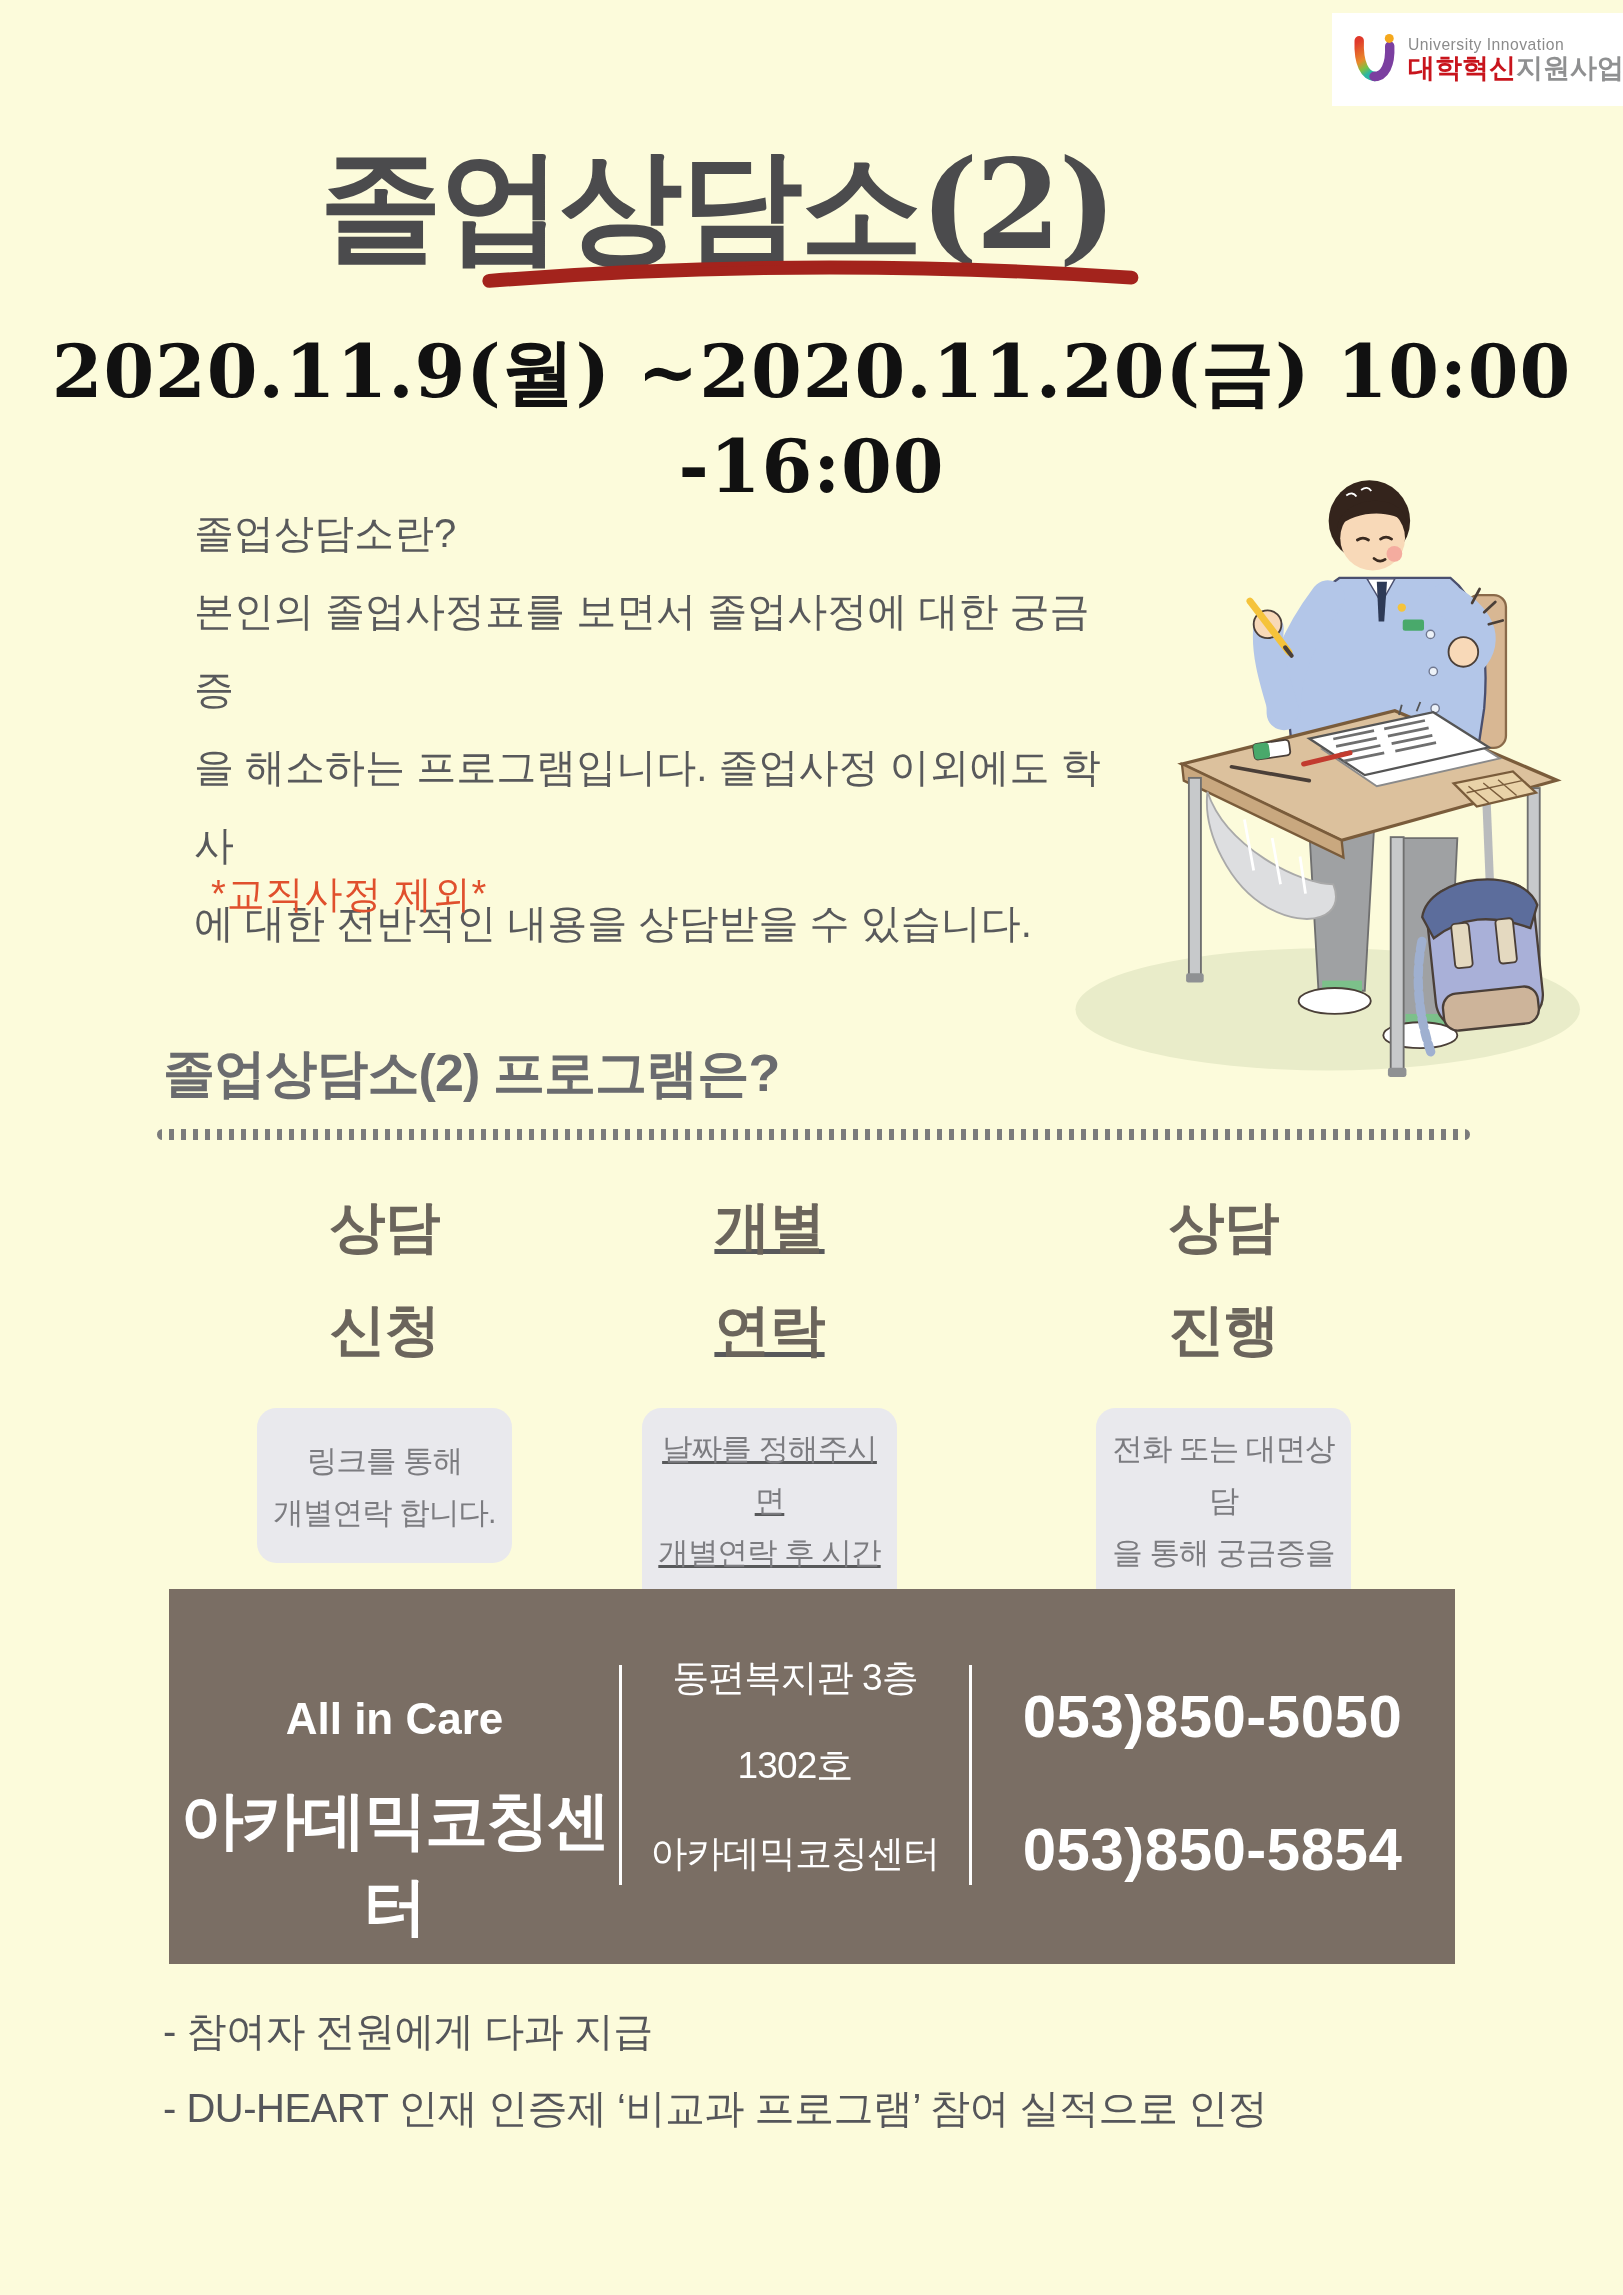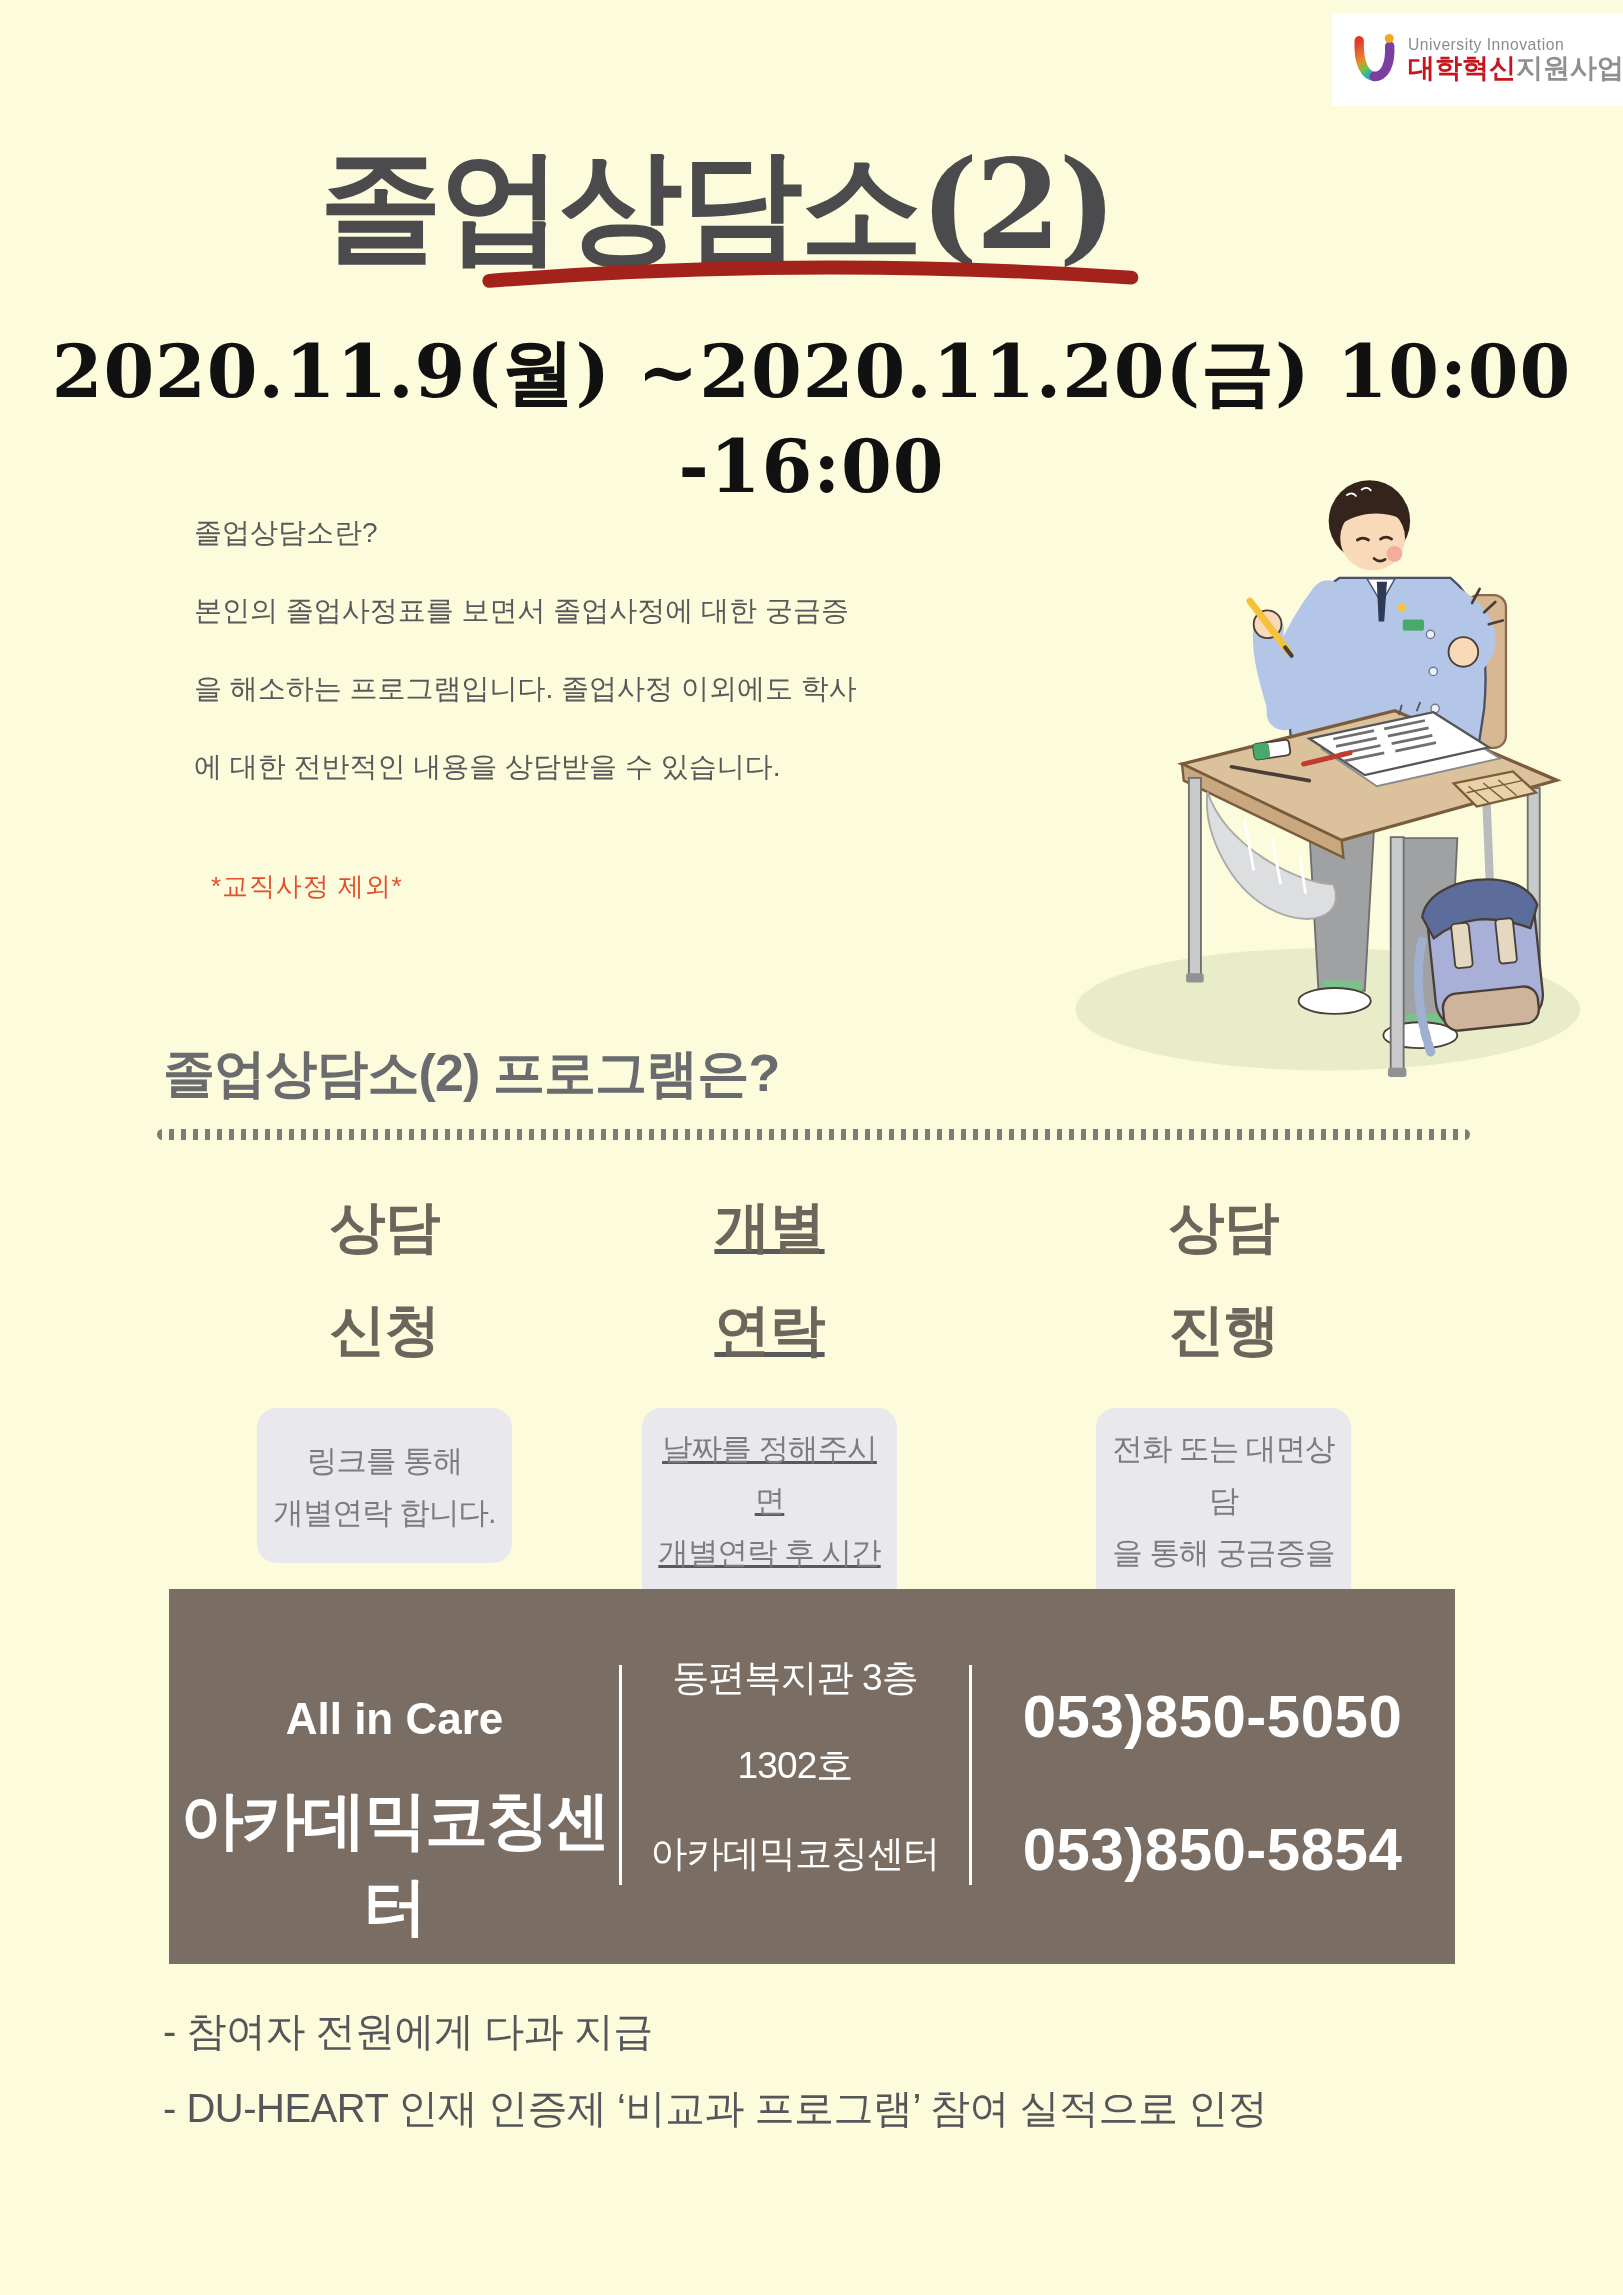--- a/index.html
+++ b/index.html
@@ -39,25 +39,25 @@
   .event-date{
     left:0;top:324px;width:1623px;text-align:center;
     font-size:73px;font-weight:bold;color:#111111;
     font-family:"DejaVu Serif","Liberation Serif",serif;
     letter-spacing:0.9px;
   }
 
   
   .intro-text{
     left:194px;top:494px;width:925px;
-    font-size:28px;line-height:78px;color:#58595B;
+    font-size:40px;line-height:78px;color:#58595B;
   }
   .exclusion-note{
     left:211px;top:869px;
-    font-size:26px;color:#E0502D;letter-spacing:0.9px;
+    font-size:38px;color:#E0502D;letter-spacing:0.9px;
   }
 
   
   .illustration{left:1050px;top:440px;}
 
   
   .program-heading{
     left:163px;top:1039px;
     font-size:52px;font-weight:bold;color:#6A6B6E;letter-spacing:-0.9px;
   }

